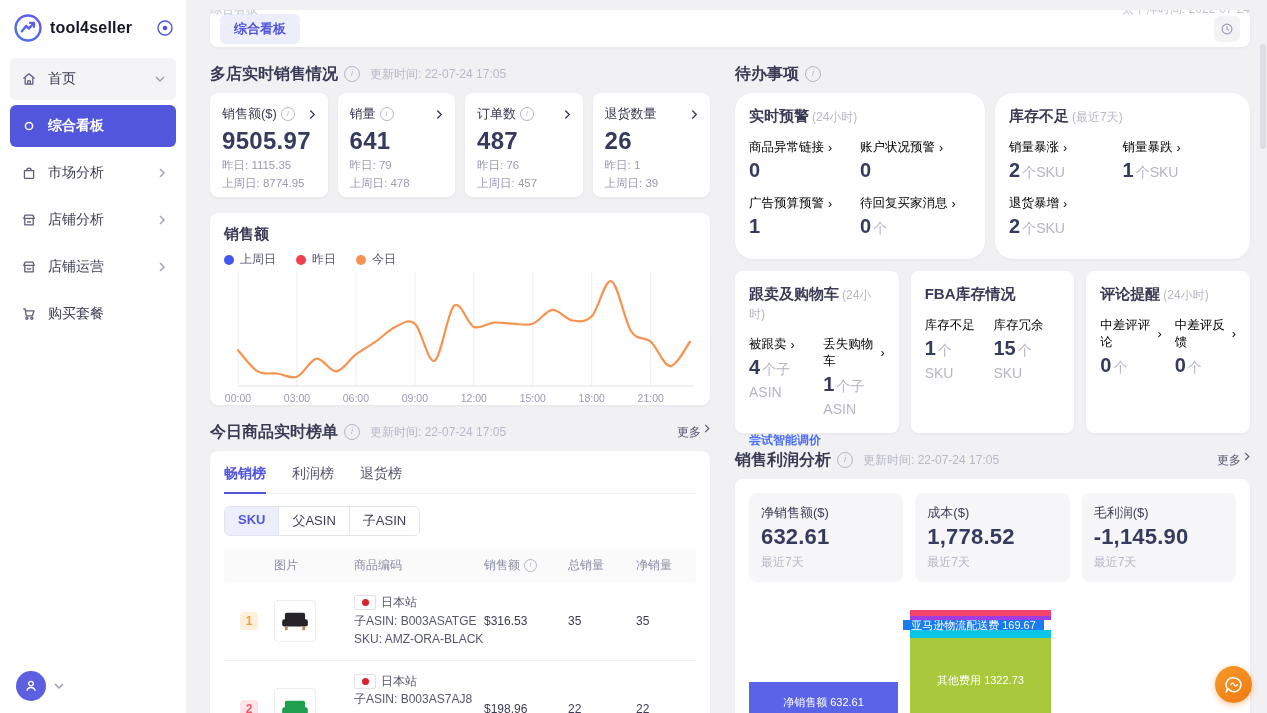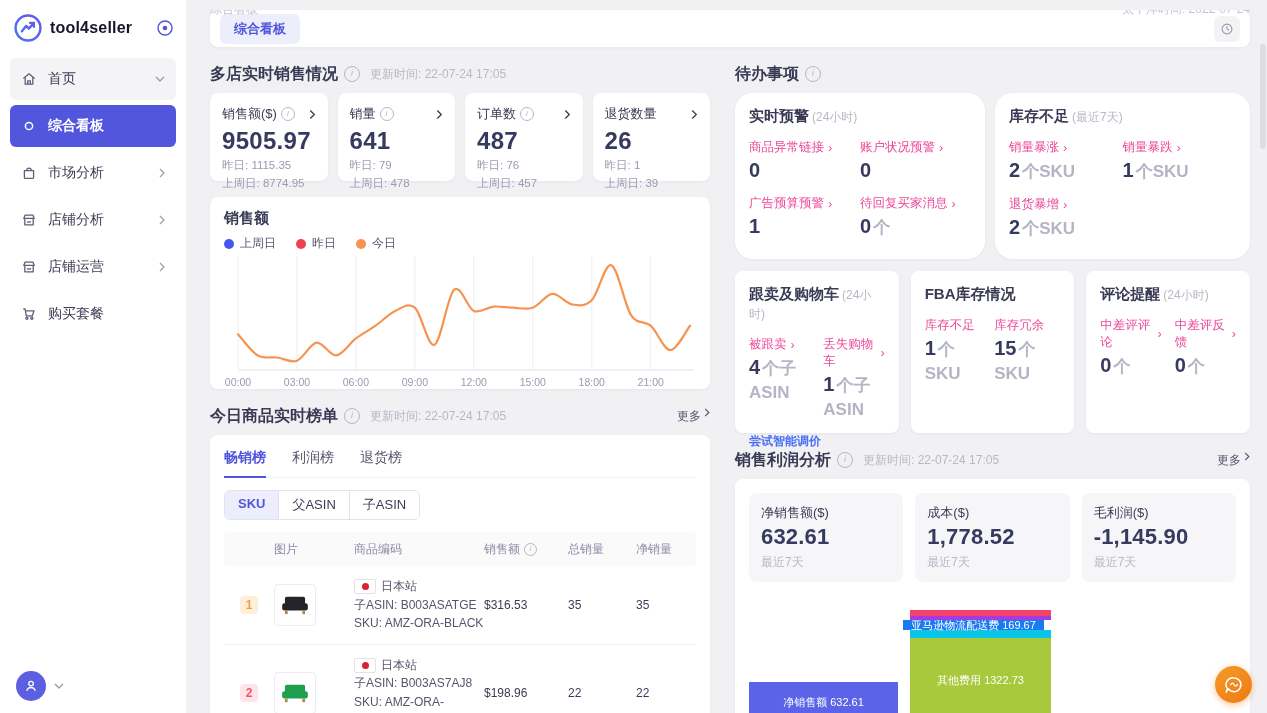--- a/index.html
+++ b/index.html
@@ -32,21 +32,21 @@
   .col-left{width:500px;flex:none;}
   .col-right{width:515px;flex:none;}
   .sec-head{display:flex;align-items:center;height:26px;margin-bottom:6px;}
   .sec-title{font-size:16px;font-weight:bold;color:#3a3a55;}
   .info-i{width:14px;height:14px;border:1px solid #b6b6c6;border-radius:50%;color:#b6b6c6;
           font-size:9px;line-height:13px;text-align:center;margin-left:6px;flex:none;cursor:pointer;font-style:italic;}
   .sec-updated{font-size:12px;color:#b8b8c6;margin-left:10px;}
   .more-link{margin-left:auto;font-size:12px;color:#55556e;cursor:pointer;display:flex;gap:3px;}
   
   .stat-row{display:flex;gap:10px;}
-  .stat-card{flex:1;background:#fff;border-radius:8px;padding:12px;height:88px;box-sizing:border-box;
+  .stat-card{flex:1;background:#fff;border-radius:8px;padding:12px;height:104px;box-sizing:border-box;
              box-shadow:0 1px 3px rgba(30,30,60,.05);cursor:pointer;}
   .stat-top{display:flex;align-items:center;font-size:13px;color:#3a3a55;}
   .stat-top .info-i{width:12px;height:12px;font-size:8px;line-height:11px;margin-left:4px;}
   .chev-svg{margin-left:auto;flex:none;}
   .stat-value{font-size:24px;font-weight:600;color:#363a5e;margin-top:4px;letter-spacing:.3px;}
   .stat-sub{font-size:11.5px;color:#9a9ab2;margin-top:3px;}
   
   .chart-card{background:#fff;border-radius:8px;margin-top:16px;padding:12px 14px;height:192px;
               box-sizing:border-box;box-shadow:0 1px 3px rgba(30,30,60,.05);}
   .chart-title{font-size:15px;font-weight:bold;color:#3a3a55;}
@@ -56,23 +56,23 @@
   
   .todo-row1{display:grid;grid-template-columns:250px 1fr;gap:10px;}
   .todo-row2{display:grid;grid-template-columns:1fr 1fr 1fr;gap:12px;margin-top:12px;}
   .todo-card{background:#fff;border-radius:8px;padding:14px;box-sizing:border-box;box-shadow:0 1px 3px rgba(30,30,60,.05);}
   .todo-row1 .todo-card{height:166px;border-radius:18px;}
   .todo-row2 .todo-card{height:162px;}
   .todo-title{font-size:15px;font-weight:bold;color:#3a3a55;}
   .todo-period{font-size:12px;color:#b8b8c6;font-weight:normal;margin-left:3px;}
   .metric-grid{display:grid;grid-template-columns:1fr 1fr;row-gap:13px;margin-top:13px;}
   .metric-col{display:flex;flex-direction:row;gap:13px;margin-top:13px;}
-  .metric-label{font-size:12.5px;color:#ec4899;display:flex;align-items:center;gap:4px;cursor:pointer;}
+  .metric-label{font-size:12.5px;color:#000000;display:flex;align-items:center;gap:4px;cursor:pointer;}
   .metric-value{font-size:20px;font-weight:600;color:#363a5e;margin-top:3px;}
-  .metric-unit{font-size:17px;color:#b4b4c4;font-weight:bold;margin-left:2px;}
+  .metric-unit{font-size:14px;color:#b4b4c4;font-weight:normal;margin-left:2px;}
   .smart-link{font-size:12px;color:#4a6ef5;font-weight:bold;margin-top:13px;cursor:pointer;}
   
   .panel{background:#fff;border-radius:8px;padding:14px;box-sizing:border-box;height:290px;
          box-shadow:0 1px 3px rgba(30,30,60,.05);}
   .rank-tabs{display:flex;gap:26px;font-size:14px;border-bottom:1px solid #f2f2f6;}
   .rank-tab{color:#55556e;padding-bottom:9px;cursor:pointer;border-bottom:2px solid transparent;margin-bottom:-1px;}
   .rank-tab.active{color:#5156dd;font-weight:bold;border-bottom-color:#5156dd;}
   .segmented{display:inline-flex;border:1px solid #e3e3ec;border-radius:6px;overflow:hidden;margin-top:12px;font-size:13px;}
   .seg{padding:5px 13px;color:#3a3a55;border-right:1px solid #e3e3ec;cursor:pointer;background:#fff;}
   .seg:last-child{border-right:none;}

